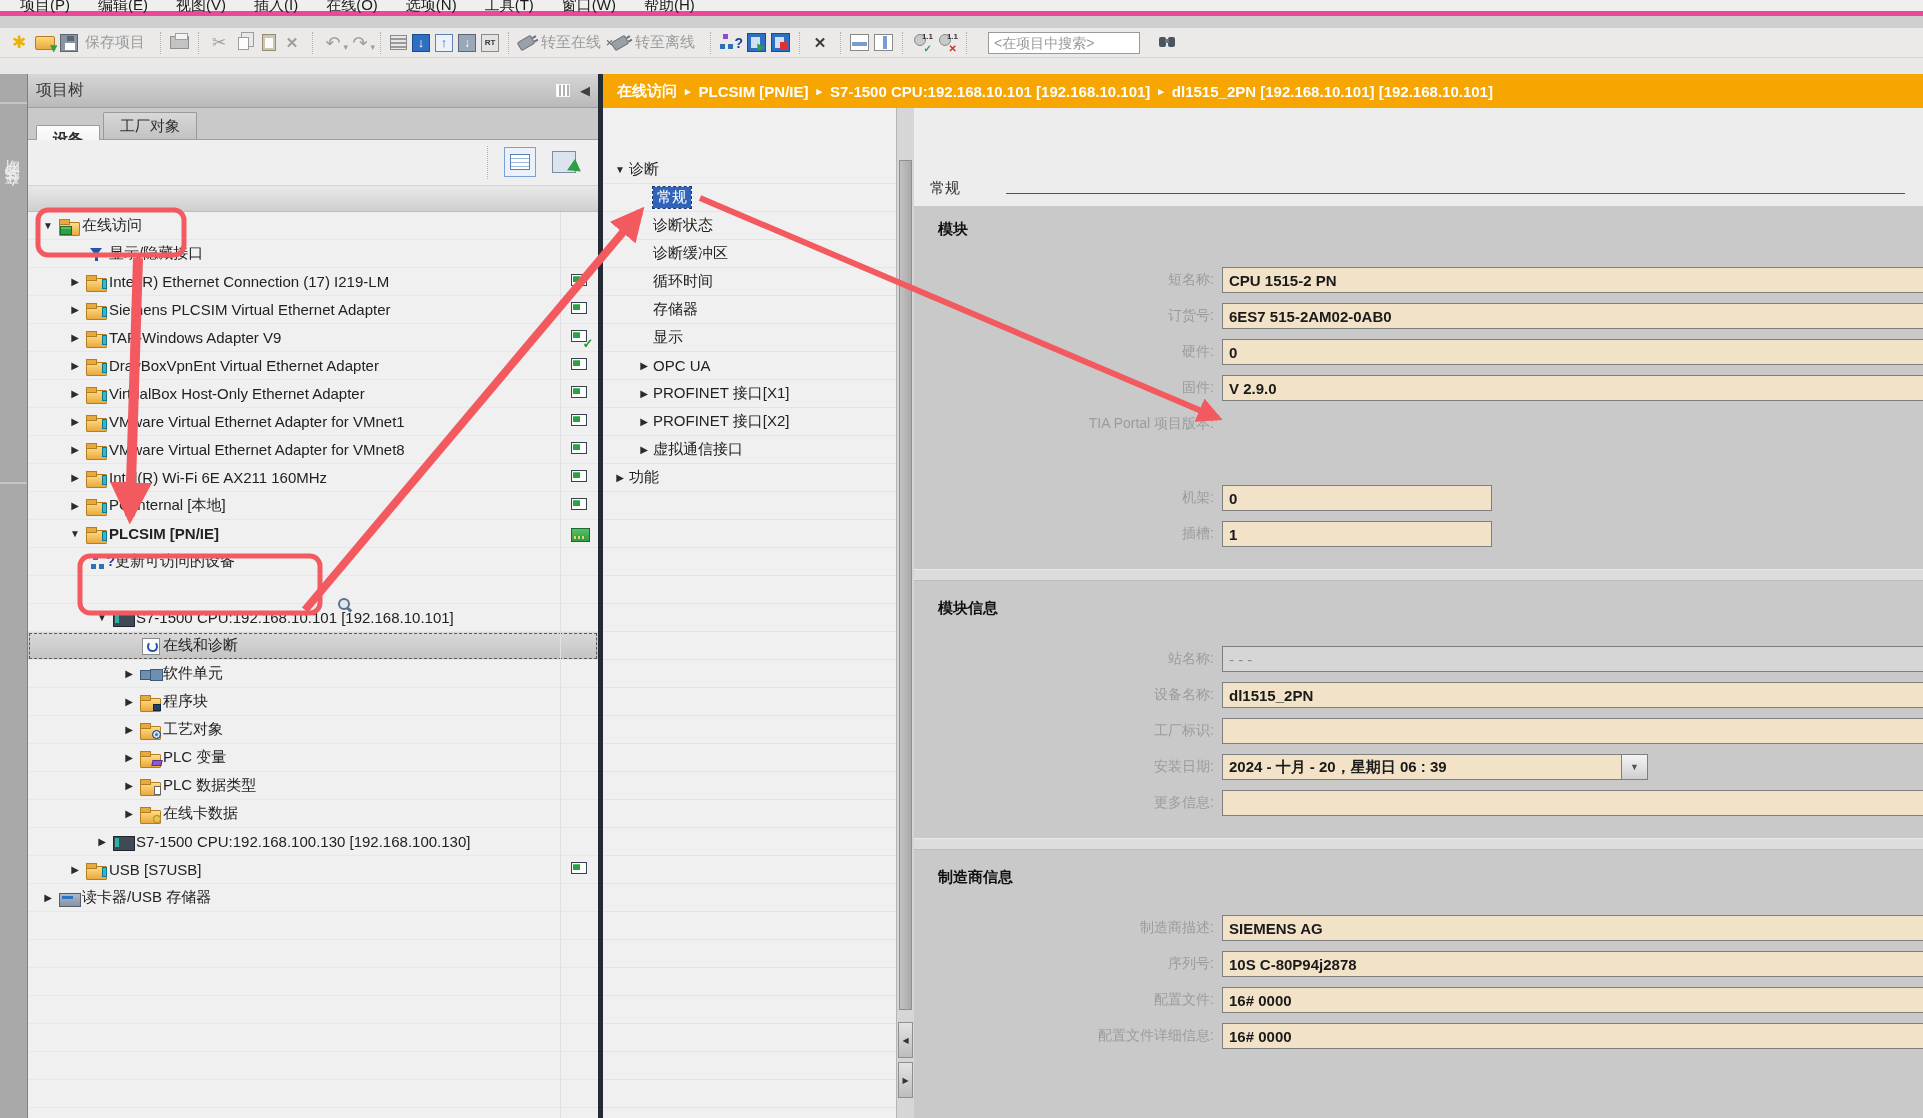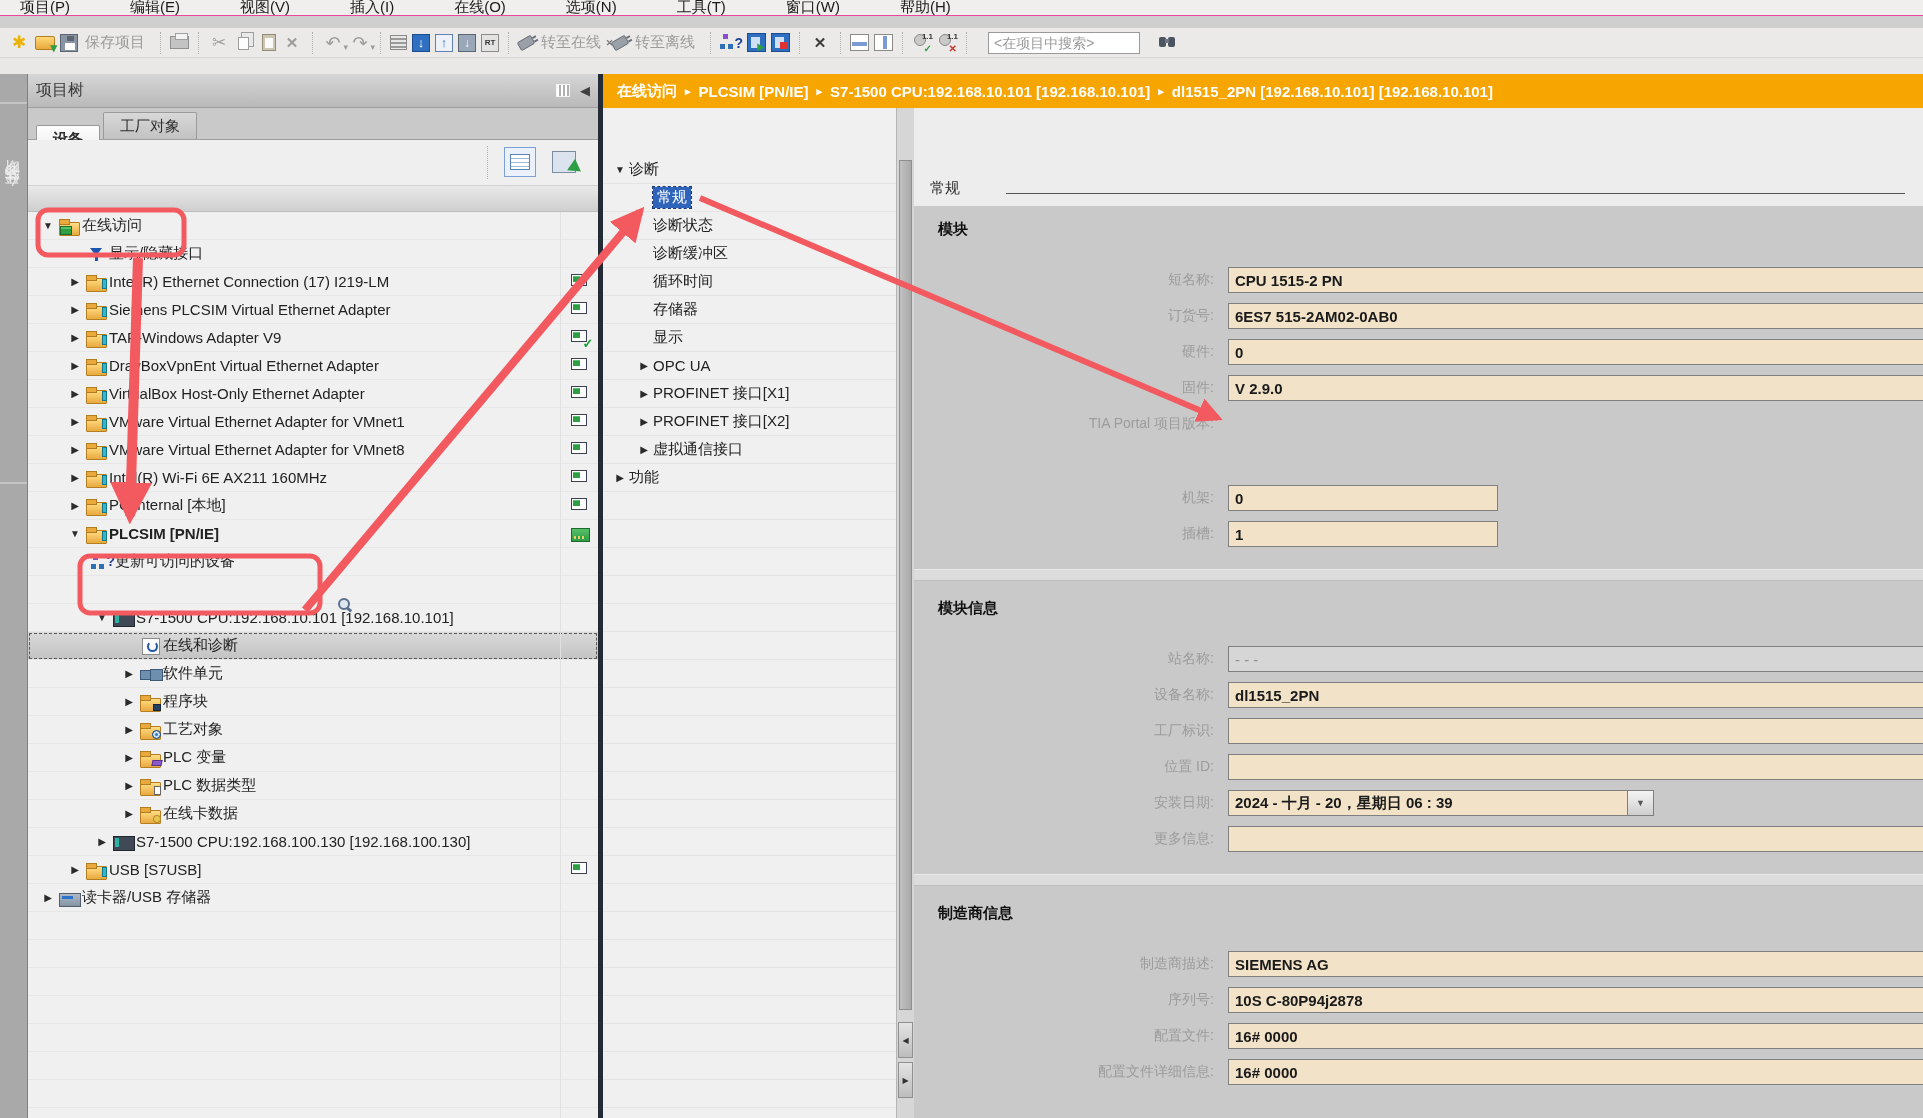--- a/index.html
+++ b/index.html
@@ -2,22 +2,22 @@
 <html><head>
 <meta charset="utf-8">
 <style>
   * { margin:0; padding:0; box-sizing:border-box; }
   html,body { width:1923px; height:1118px; }
   body { position:relative; overflow:hidden; background:#cfcfcf;
          font-family:"Liberation Sans",sans-serif; font-size:15px; color:#222; }
 
   
   #menubar { position:absolute; left:0; top:0; width:1923px; height:16px;
-             background:#f0efee; border-bottom:1px solid #ec4899;
-             display:flex; align-items:center; padding-left:6px;gap:32px; }
+             background:#f0efee; border-bottom:5px solid #ec4899;
+             display:flex; align-items:center; padding-left:6px; }
   .menu-item { padding:3px 14px; color:#1a1a1a; cursor:default; }
 
   
   #toolbar { position:absolute; left:0; top:28px; width:1923px; height:30px;
              background:#ebeae9; border-bottom:1px solid #d7d6d5;
              display:flex; align-items:center; padding-left:8px; gap:5px; }
   .tb-sep { width:1px; height:22px; border-left:1px dotted #b0b0b0; margin:0 4px; }
   .tb-ic { position:relative; width:22px; height:22px; display:inline-flex;
            align-items:center; justify-content:center; flex:0 0 auto; }
   .tb-label { color:#9b9b9b; margin:0 6px 0 2px; white-space:nowrap; }
@@ -213,21 +213,21 @@
   #content-underline { position:absolute; left:92px; right:18px; bottom:12px; height:1px; background:#555; }
   #content-body { position:absolute; left:0; top:98px; right:0; bottom:0; background:#c9c9c9;
                   padding:10px 0 0 16px; overflow:hidden; }
   .section-title { font-size:15px; font-weight:bold; color:#111; margin:4px 0 0 8px; }
   .fields { margin-top:28px; }
   .field-row { display:flex; align-items:center; height:26px; margin-bottom:10px; }
   .field-row.gap { margin-top:48px; }
   .f-label { width:288px; flex:0 0 288px; text-align:right; padding-right:4px; color:#9c9c9c; font-size:14px;
              white-space:nowrap; }
   .f-box { height:26px; border:1px solid #7f7f7f; background:#f1e2c8; display:flex; align-items:center;
-           padding:0 6px; font-weight:bold; color:#1a1a1a; margin-left:10px; white-space:nowrap; overflow:hidden; }
+           padding:0 6px; font-weight:bold; color:#1a1a1a; margin-left:4px; white-space:nowrap; overflow:hidden; }
   .f-box.long { flex:1; border-right:none; }
   .f-box.short { width:270px; }
   .f-box.medium { width:400px; }
   .f-box.disabled { background:#d6d6d6; color:#8f8f8f; font-weight:normal; }
   .dd-btn { width:26px; height:26px; border:1px solid #7f7f7f; border-left:none;
             background:linear-gradient(#f4f4f4,#cfcfcf); display:flex; align-items:center; justify-content:center;
             color:#555; font-size:9px; }
   .section-sep { height:12px; background:#dcdcdc; border-top:1px solid #e9e9e9; border-bottom:1px solid #bdbdbd;
                  margin:22px 0 18px -16px; }
 
@@ -692,24 +692,20 @@
         <div class="field-row">
           <span class="f-label">站名称:</span>
           <div class="f-box long disabled">- - -</div>
         </div>
         <div class="field-row">
           <span class="f-label">设备名称:</span>
           <div class="f-box long">dl1515_2PN</div>
         </div>
         <div class="field-row">
           <span class="f-label">工厂标识:</span>
-          <div class="f-box long"></div>
-        </div>
-        <div class="field-row">
-          <span class="f-label">位置 ID:</span>
           <div class="f-box long"></div>
         </div>
         <div class="field-row">
           <span class="f-label">安装日期:</span>
           <div class="f-box medium">2024 - 十月 - 20，星期日   06 : 39</div>
           <div class="dd-btn">▼</div>
         </div>
         <div class="field-row">
           <span class="f-label">更多信息:</span>
           <div class="f-box long"></div>

